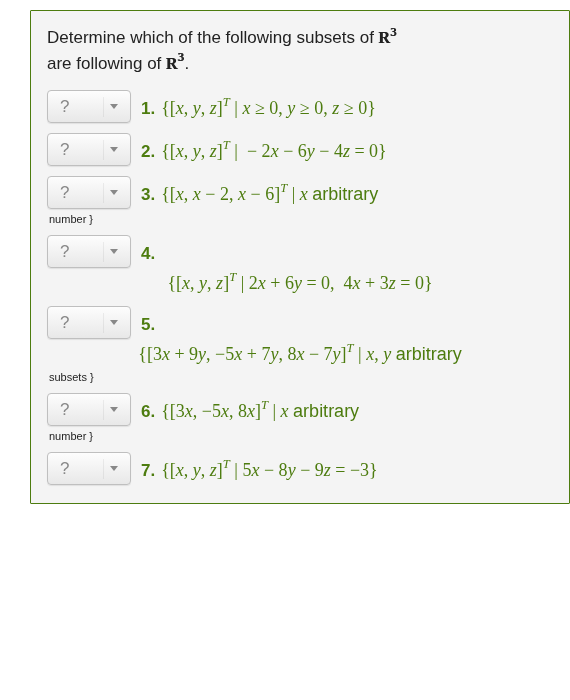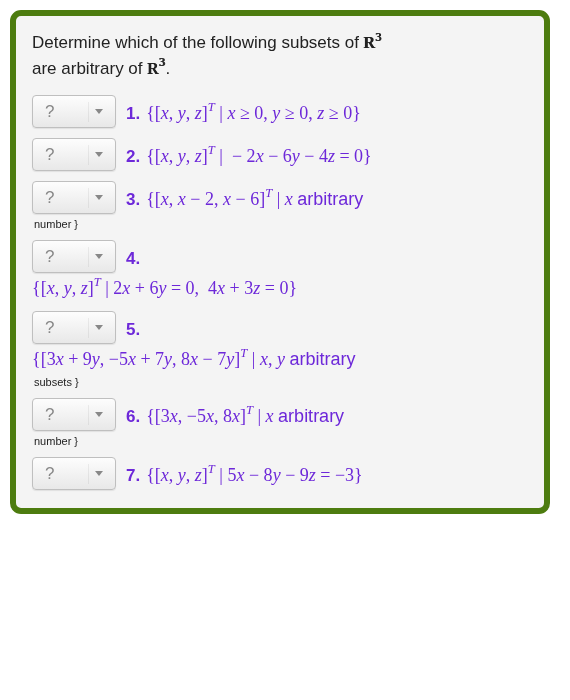--- a/index.html
+++ b/index.html
@@ -13,26 +13,27 @@
   }
   .wrapper {
     width: 570px;
     height: 700px;
     box-sizing: border-box;
     padding: 10px;
     background: #fff;
   }
   .panel {
     background: #f4f4f4;
-    border: 6px solid #4d7c0f;
-    border-radius: 11px;
+    border: 1px solid #4d7c0f;
+    border-radius: 1px;
     padding: 14px 16px;
     box-sizing: border-box;
     width: 540px;
     color: #222;
+    margin-left: 20px;
   }
   .question-text {
     font-size: 17px;
     line-height: 1.5;
     margin: 0 0 14px 0;
     color: #222;
   }
   .question-text .sup {
     position: relative;
     font-size: 0.70em;
@@ -85,21 +86,22 @@
     height: 0;
     border-left: 4px solid transparent;
     border-right: 4px solid transparent;
     border-top: 5px solid #888;
   }
   .content {
     font-family: Georgia, "Times New Roman", serif;
     font-size: 18px;
     line-height: 1.45;
     padding-top: 5px;
-    color: #6d28d9;
+    color: #4d7c0f;
+    text-align: center;
   }
   .num {
     font-family: Arial, sans-serif;
     font-weight: bold;
     margin-right: 6px;
     font-size: 17px;
   }
   .var {
     font-style: italic;
   }
@@ -121,21 +123,21 @@
   }
 </style>
 </head>
 <body>
 
 <div class="wrapper">
   <div class="panel">
 
     <p class="question-text">
       <span>Determine which of the following subsets of </span><span class="double"><span>R</span><span class="sup">3</span></span><br>
-      <span> are arbitrary of </span><span class="double"><span>R</span><span class="sup">3</span></span>.
+      <span> are following of </span><span class="double"><span>R</span><span class="sup">3</span></span>.
     </p>
 
     <div class="item-block">
       <div class="row">
         <div class="select-btn">
           <span class="hint">?</span>
           <span class="caret-box">
               <span class="caret"></span>
             </span>
         </div>

